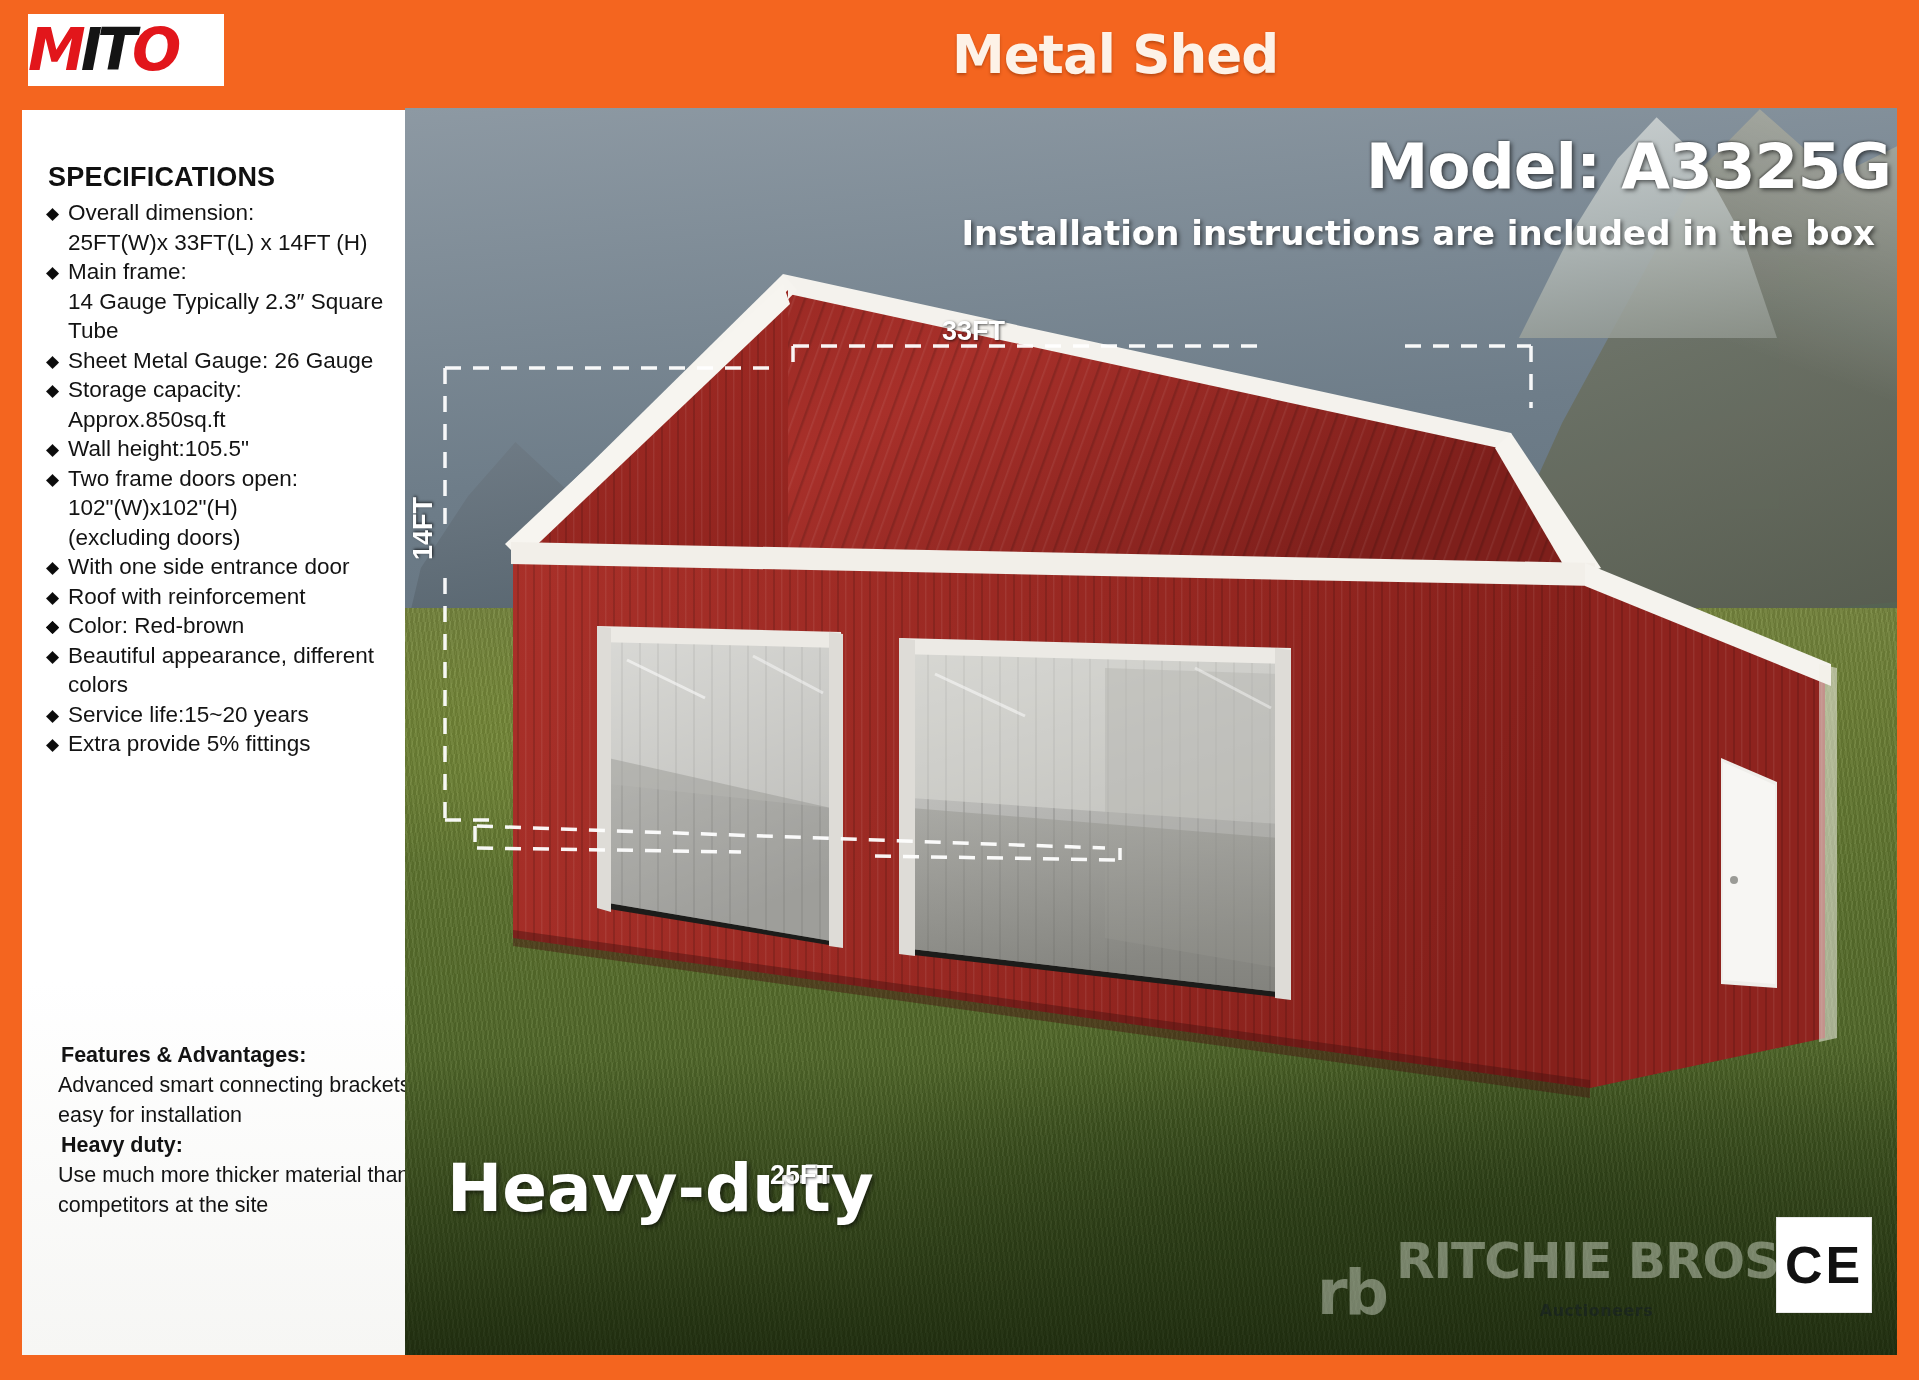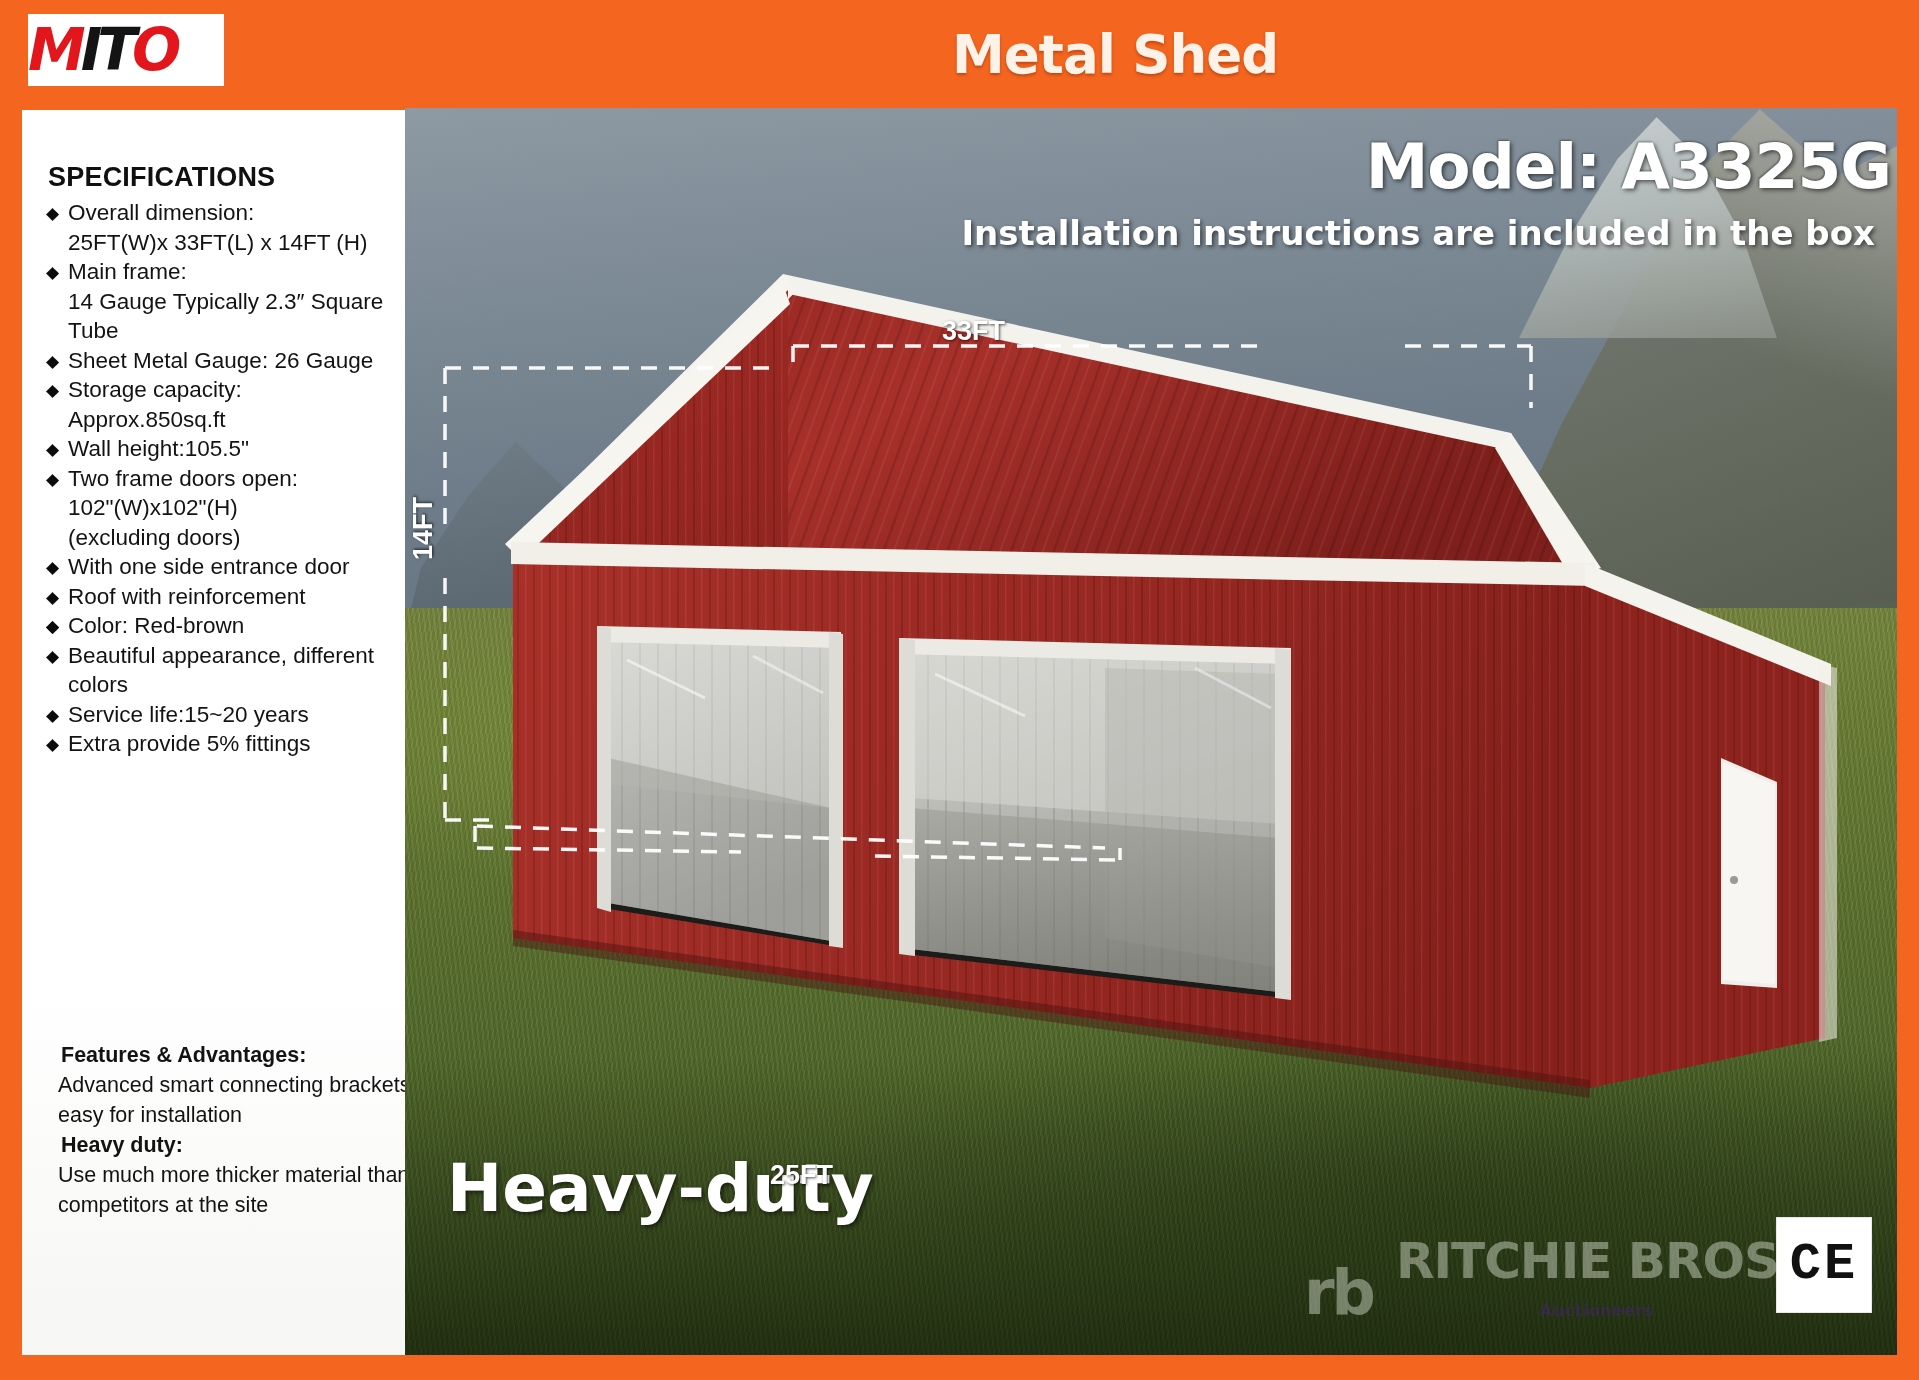--- a/index.html
+++ b/index.html
@@ -160,45 +160,45 @@
     text-shadow: 1px 1px 3px rgba(0,0,0,.7);
     white-space: nowrap;
   }
   #dim-33 { left: 537px; top: 208px; }
   #dim-25 { left: 365px; top: 1052px; }
   #dim-14 { left: 3px; top: 452px; transform: rotate(-90deg); transform-origin: left top; }
 
   
   #watermark {
     position: absolute; right: 100px; bottom: 36px;
-    display: flex; align-items: flex-end; gap: 23px;
+    display: flex; align-items: flex-end; gap: 10px;
     opacity: .42;
   }
   #wm-mark {
     font-family: "DejaVu Sans", sans-serif; font-weight: 700;
     font-size: 62px; color: #e9efe2; line-height: .86; letter-spacing: -3px;
   }
   #wm-words { display: flex; flex-direction: column; line-height: 1; }
   #wm-main {
     font-family: "DejaVu Sans", sans-serif; font-weight: 700;
     font-size: 50px; color: #e9efe2; letter-spacing: -1px;
   }
   #wm-sub {
     font-family: "DejaVu Sans", sans-serif; font-weight: 700;
-    font-size: 16px; color: #4c1d95; letter-spacing: .5px;
+    font-size: 16px; color: #0f172a; letter-spacing: .5px;
     align-self: center; margin-top: 17px;
   }
   #ce-box {
     position: absolute; right: 25px; bottom: 42px;
     width: 96px; height: 96px; background: #ffffff;
     display: flex; align-items: center; justify-content: center;
     border: 1px solid #e8e8e8;
   }
   #ce-text {
-    font-family: Liberation Mono, monospace; font-weight: 700; font-size: 52px;
+    font-family: Liberation Sans, sans-serif; font-weight: 700; font-size: 52px;
     color: #111; letter-spacing: 3px; line-height: 1;
   }
 </style>
 </head>
 <body>
 
 <div id="page">
 
   <div id="header">
     <div id="logo-box">

